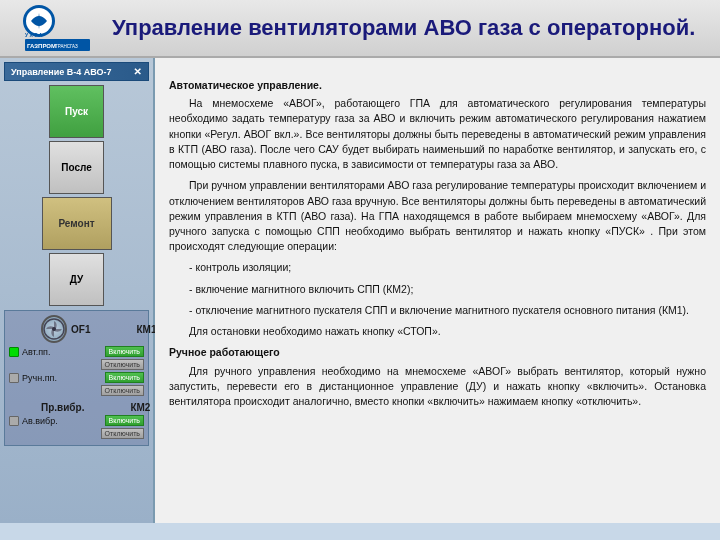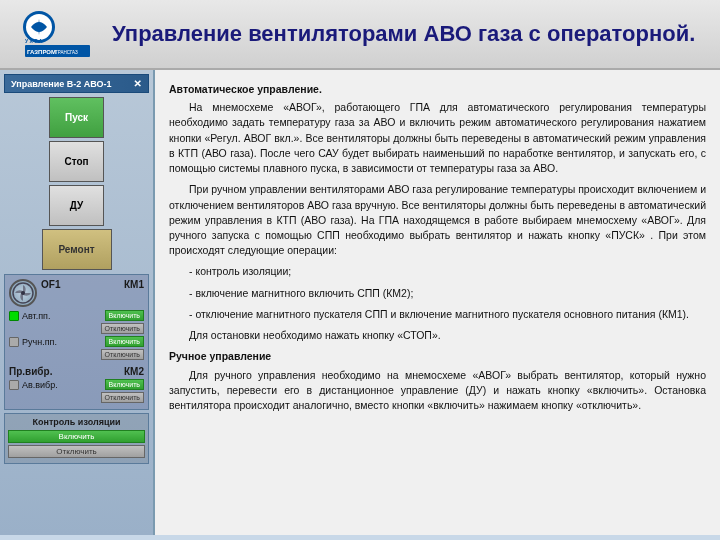--- a/index.html
+++ b/index.html
@@ -7,21 +7,21 @@
       width: 720px;
       height: 540px;
       font-family: Arial, sans-serif;
       background: #c8d8e8;
       overflow: hidden;
     }
 
     
     .header {
       background: linear-gradient(to bottom, #e8e8e8, #d0d0d0);
-      height: 70px;
+      height: 58px;
       display: flex;
       align-items: center;
       padding: 8px 12px;
       border-bottom: 2px solid #aaa;
     }
     .logo-area {
       width: 90px;
       height: 55px;
       display: flex;
       align-items: center;
@@ -78,21 +78,21 @@
       flex-direction: column;
       gap: 3px;
       margin-bottom: 4px;
     }
     .btn-row {
       display: flex;
       gap: 3px;
       justify-content: center;
     }
     .ctrl-btn {
-      padding: 14px 10px;
+      padding: 20px 10px;
       font-size: 10px;
       font-weight: bold;
       cursor: pointer;
       border: 1px solid #555;
       background: linear-gradient(to bottom, #e0e0e0, #c0c0c0);
       color: #000;
       min-width: 55px;
       text-align: center;
     }
     .ctrl-btn-green {
@@ -106,22 +106,24 @@
     }
 
     .fan-section {
       background: rgba(0,0,80,0.15);
       border: 1px solid #5a7a9a;
       padding: 4px;
       margin-bottom: 3px;
     }
     .fan-icon-area {
       display: flex;
+      align-items: center;
       gap: 4px;
       margin-bottom: 3px;
+      margin-left: 32px;
     }
     .fan-circle {
       width: 28px;
       height: 28px;
       border-radius: 50%;
       border: 2px solid #555;
       background: radial-gradient(circle, #c0d0e0, #7a9ab0);
       display: flex;
       align-items: center;
       justify-content: center;
@@ -228,21 +230,21 @@
 
     
     .right-content {
       flex: 1;
       background: #f0f0f0;
       display: flex;
       flex-direction: column;
     }
     .content-text {
       flex: 1;
-      padding: 12px 14px;
+      padding: 20px 14px;
       overflow: hidden;
       font-size: 10.5px;
       line-height: 1.45;
       color: #111;
     }
     .content-text p {
       margin-bottom: 6px;
       text-align: justify;
     }
     .content-text .section-title {
@@ -285,36 +287,36 @@
     </svg>
   </div>
   <div class="header-title">Управление вентиляторами  АВО газа с операторной.</div>
 </div>
 
 <div class="main-layout">
 
   <div class="left-panel">
 
     <div class="panel-title-bar">
-      <span style="font-size:9px;">Управление В-2 АВО-1</span>
+      <span style="font-size:9px;">Управление В-4 АВО-7</span>
       <span class="panel-title-close">✕</span>
     </div>
 
     <div class="control-buttons">
       <div class="btn-row">
         <button class="ctrl-btn ctrl-btn-green">Пуск</button>
       </div>
       <div class="btn-row">
-        <button class="ctrl-btn">Стоп</button>
+        <button class="ctrl-btn">После</button>
+      </div>
+      <div class="btn-row">
+        <button class="ctrl-btn ctrl-btn-repair">Ремонт</button>
       </div>
       <div class="btn-row">
         <button class="ctrl-btn">ДУ</button>
-      </div>
-      <div class="btn-row">
-        <button class="ctrl-btn ctrl-btn-repair">Ремонт</button>
       </div>
     </div>
 
     <div class="fan-section">
       <div class="fan-icon-area">
         <div class="fan-circle">
           <svg width="22" height="22" viewBox="0 0 22 22">
             <circle cx="11" cy="11" r="10" fill="none" stroke="#445" stroke-width="1.5"></circle>
             <path d="M11 11 L11 3 Q15 5 13 11Z" fill="#556" opacity="0.7"></path>
             <path d="M11 11 L19 11 Q17 15 11 13Z" fill="#556" opacity="0.7"></path>
@@ -354,47 +356,38 @@
       <div class="status-row">
         <div class="status-dot-grey"></div>
         <span class="status-label">Ав.вибр.</span>
         <button class="btn-small-green" style="margin-left:auto;font-size:7px;padding:1px 3px;">Включить</button>
       </div>
       <div class="sub-row" style="justify-content:flex-end;">
         <button class="btn-small-grey" style="font-size:7px;padding:1px 3px;">Отключить</button>
       </div>
     </div>
 
-    <div class="isolation-section">
-      <div class="isolation-title">Контроль изоляции</div>
-      <div class="sub-row">
-        <button class="btn-small-green" style="width:100%;text-align:center;">Включить</button>
-      </div>
-      <div class="sub-row" style="margin-top:2px;">
-        <button class="btn-small-grey" style="width:100%;text-align:center;">Отключить</button>
-      </div>
-    </div>
 
     <div class="narab-section">
     </div>
 
   </div>
 
   <div class="right-content">
     <div class="content-text">
 
       <p class="section-title">Автоматическое управление.</p>
       <p class="indent">На мнемосхеме «АВОГ», работающего ГПА для автоматического регулирования температуры необходимо задать температуру газа за АВО и включить режим автоматического регулирования нажатием кнопки «Регул. АВОГ вкл.». Все вентиляторы должны быть переведены в автоматический режим управления в КТП (АВО газа). После чего САУ будет выбирать наименьший по наработке вентилятор, и запускать его, с помощью системы плавного пуска, в зависимости от температуры газа за АВО.</p>
 
       <p class="indent">При ручном управлении вентиляторами АВО газа регулирование температуры происходит включением и отключением вентиляторов АВО газа вручную. Все вентиляторы должны быть переведены в автоматический режим управления в КТП (АВО газа). На ГПА находящемся в работе выбираем мнемосхему «АВОГ». Для ручного запуска с помощью СПП необходимо выбрать вентилятор и нажать кнопку «ПУСК» . При этом происходят следующие операции:</p>
       <p class="list-item">- контроль изоляции;</p>
       <p class="list-item">- включение магнитного включить СПП (КМ2);</p>
       <p class="list-item">- отключение магнитного пускателя СПП и включение магнитного пускателя основного питания (КМ1).</p>
       <p class="indent">Для остановки необходимо нажать кнопку «СТОП».</p>
 
-      <p class="section-title">Ручное управление</p>
+      <p class="section-title">Ручное работающего</p>
       <p class="indent">Для ручного управления необходимо на мнемосхеме «АВОГ» выбрать вентилятор, который нужно запустить, перевести его в дистанционное управление (ДУ) и нажать кнопку «включить». Остановка вентилятора происходит аналогично, вместо кнопки «включить» нажимаем кнопку «отключить».</p>
 
     </div>
 
   </div>
 
 </div>
 
 </body></html>

